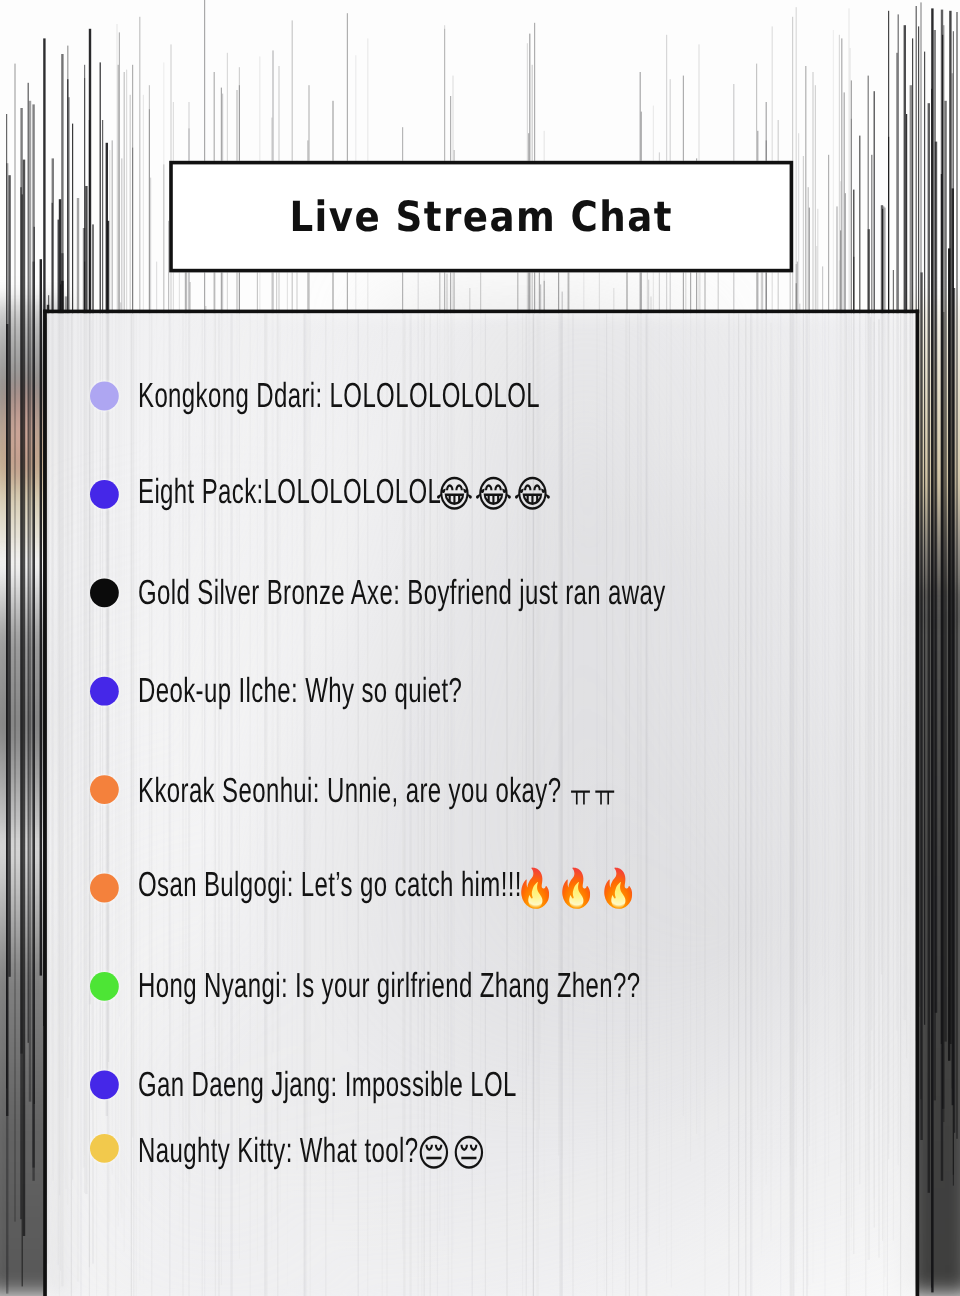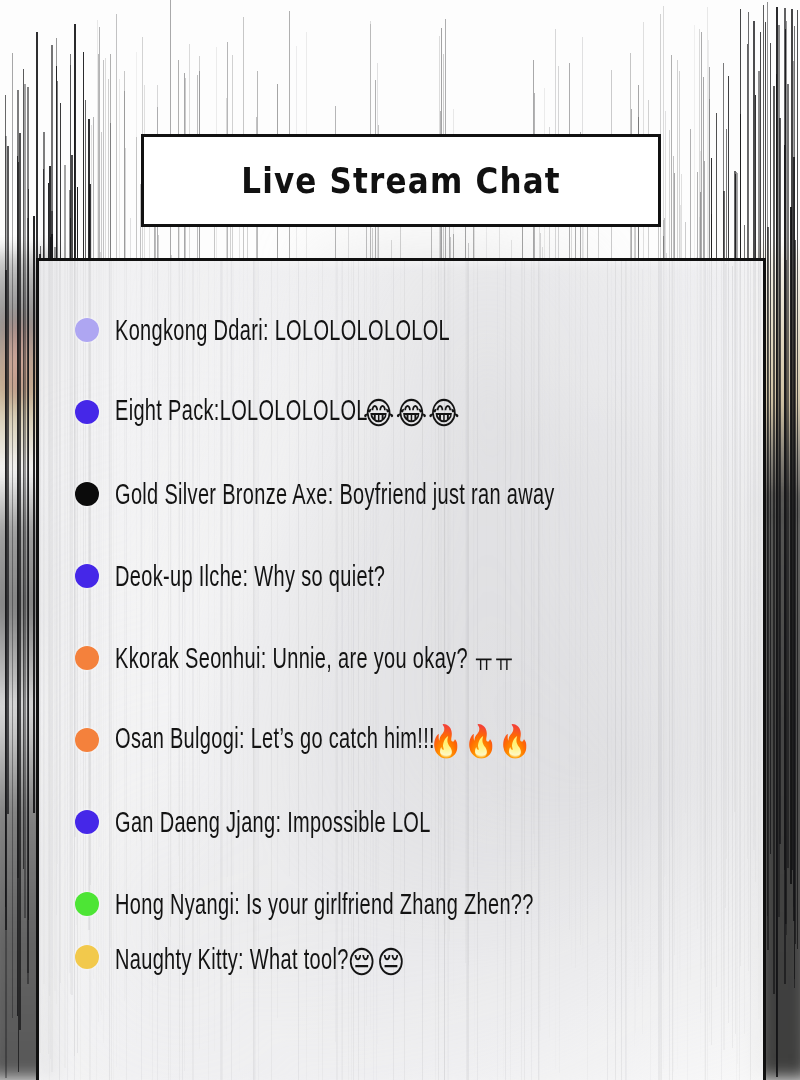--- a/index.html
+++ b/index.html
@@ -452,25 +452,25 @@
       </div>
       <div class="msg">
         <span class="dot" style="background: rgb(244, 129, 60);"></span>
         <span class="msg-text">Kkorak Seonhui: Unnie, are you okay? ㅠㅠ</span>
       </div>
       <div class="msg">
         <span class="dot" style="background: rgb(244, 129, 60);"></span>
         <span class="msg-text">Osan Bulgogi: Let’s go catch him!!!<span class="emoji">🔥🔥🔥</span></span>
       </div>
       <div class="msg">
+        <span class="dot" style="background: rgb(77, 229, 53);"></span>
+        <span class="msg-text">Hong Nyangi: Is your girlfriend Zhang Zhen??</span>
+      </div>
+      <div class="msg">
         <span class="dot" style="background: rgb(69, 39, 232);"></span>
         <span class="msg-text">Gan Daeng Jjang: Impossible LOL</span>
-      </div>
-      <div class="msg">
-        <span class="dot" style="background: rgb(77, 229, 53);"></span>
-        <span class="msg-text">Hong Nyangi: Is your girlfriend Zhang Zhen??</span>
       </div>
       <div class="msg clipped">
         <span class="dot" style="background: rgb(242, 201, 76);"></span>
         <span class="msg-text">Naughty Kitty: What tool?<span class="emoji">😔😔</span></span>
       </div>
     </div>
 </div>
 
 </body></html>

